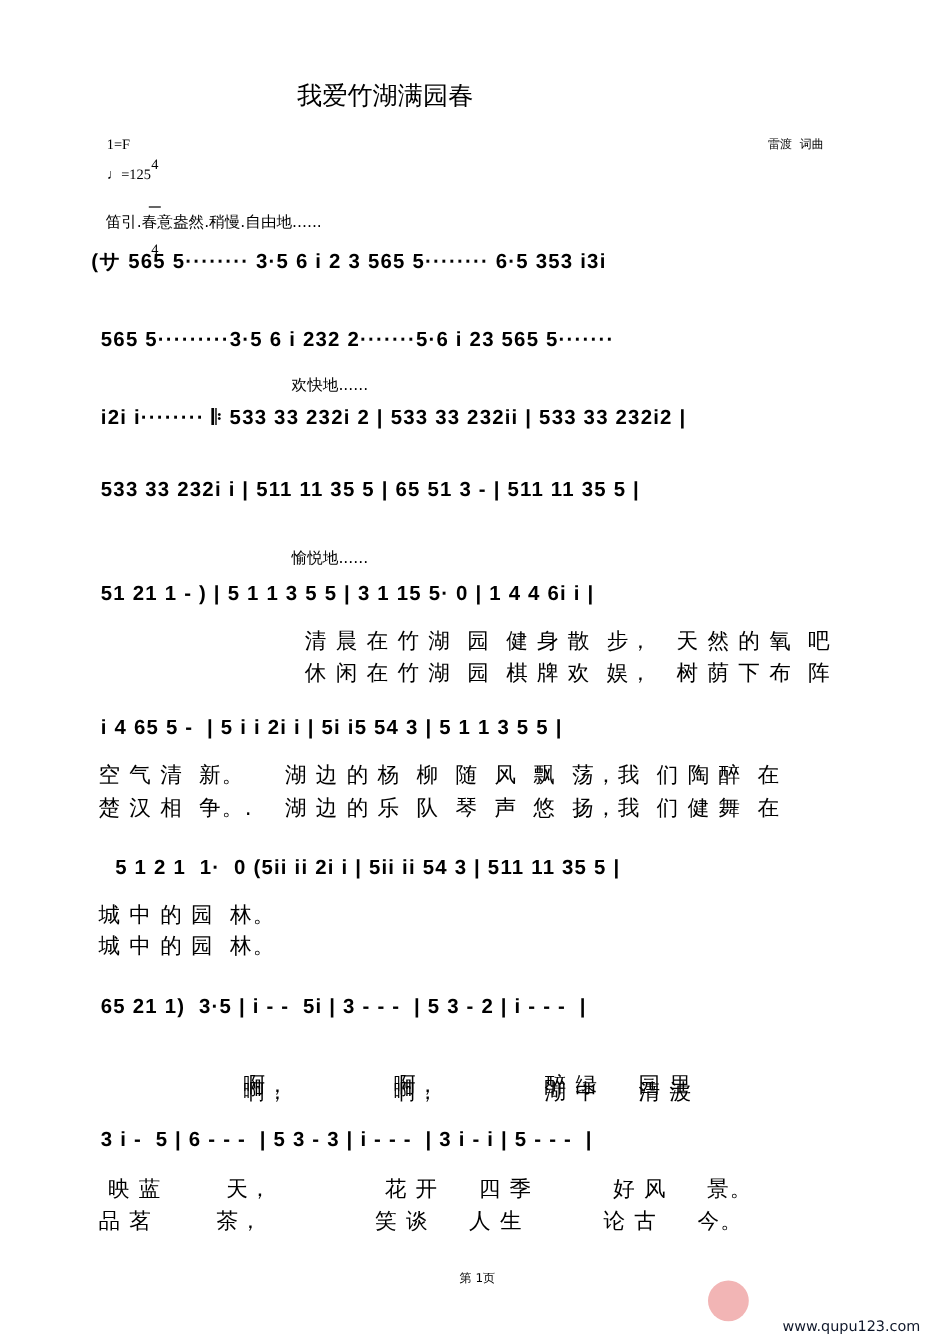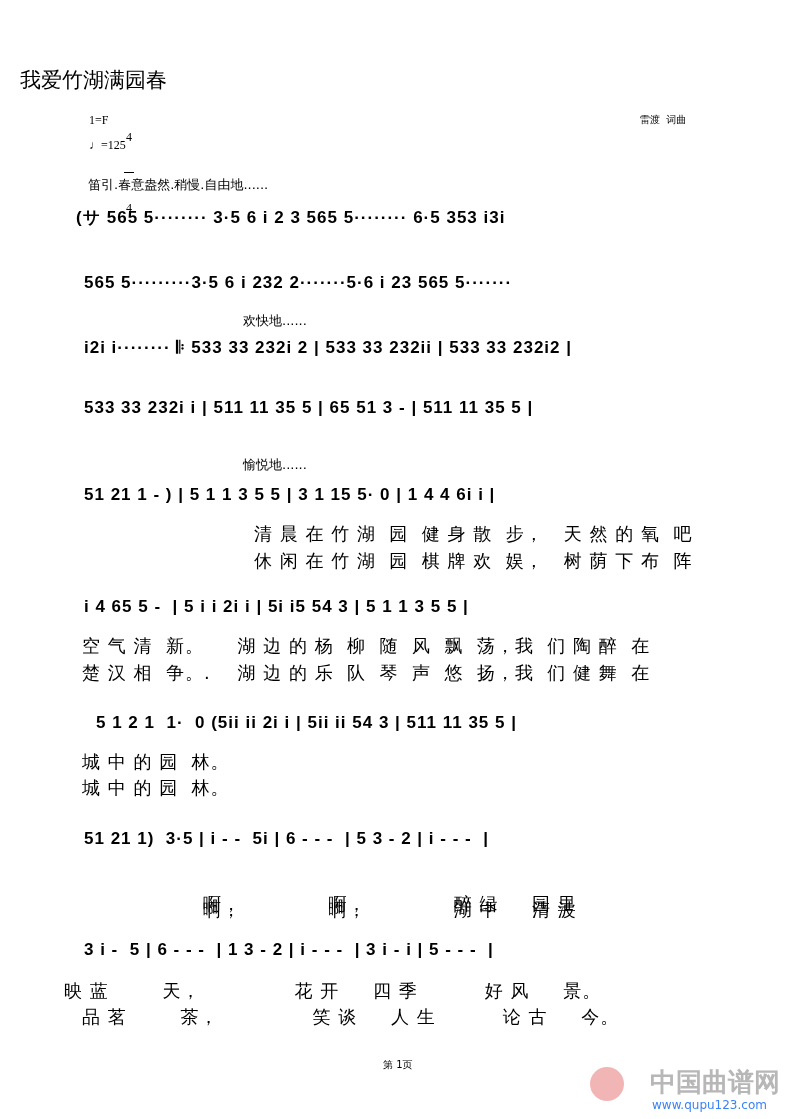--- a/index.html
+++ b/index.html
@@ -1,30 +1,30 @@
 <!DOCTYPE html>
 <html><head>
 <meta charset="utf-8">
 <style>
   html,body{margin:0;padding:0;background:#fff;}
   body{width:790px;height:1119px;position:relative;overflow:hidden;font-family:"DejaVu Sans","Liberation Sans",sans-serif;color:#000;}
   .abs{position:absolute;white-space:pre;}
-  .title{left:0;width:642px;top:66px;text-align:left;font-size:21px;margin-left:20px;}
+  .title{left:0;width:642px;top:66px;text-align:center;font-size:21px;}
   .key{left:89px;top:113px;font-size:12px;font-family:"Liberation Serif",serif;}
   .frac{left:124px;top:102px;font-size:12px;font-family:"Liberation Serif",serif;line-height:14px;text-align:center;}
   .tempo{left:89px;top:138px;font-size:12px;font-family:"Liberation Serif",serif;}
   .author{left:640px;top:113px;font-size:10px;}
   .expr{font-size:13px;text-align:center;}
   .notes{font-family:"Liberation Sans",sans-serif;font-weight:bold;font-size:17px;letter-spacing:1px;}
   .lyric{font-size:18px;letter-spacing:1px;}
   .footer{left:383px;top:1058px;font-size:10px;}
   .wm{left:590px;top:1065px;width:195px;height:48px;}
   .wm .logo{position:absolute;left:0;top:2px;width:34px;height:34px;border-radius:50%;background:#f2b5b5;}
   .wm .t1{position:absolute;left:60px;top:0;font-size:26px;font-weight:bold;color:#b7b7b7;font-family:"DejaVu Serif",serif;}
-  .wm .t2{position:absolute;left:62px;top:33px;font-size:12px;color:#3b82f6;}
+  .wm .t2{position:absolute;left:62px;top:33px;font-size:12px;color:#0f172a;}
 </style>
 </head>
 <body>
 
 <div class="abs title">我爱竹湖满园春</div>
 <div class="abs key">1=F</div>
 <div class="abs frac">
   <div>4</div>
   <div style="border-top:1px solid #000;width:10px;margin:0 auto;"></div>
   <div>4</div>
@@ -47,27 +47,26 @@
 <div class="abs lyric" style="left:254px;top:549px;">休 闲 在 竹 湖  园  棋 牌 欢  娱，   树 荫 下 布  阵</div>
 
 <div class="abs notes" style="left:84px;top:597px;">i 4 65 5 -  | 5 i i 2i i | 5i i5 54 3 | 5 1 1 3 5 5 |</div>
 <div class="abs lyric" style="left:82px;top:634px;">空 气 清  新。     湖 边 的 杨  柳  随  风  飘  荡，我  们 陶 醉  在</div>
 <div class="abs lyric" style="left:82px;top:661px;">楚 汉 相  争。.    湖 边 的 乐  队  琴  声  悠  扬，我  们 健 舞  在</div>
 
 <div class="abs notes" style="left:84px;top:713px;margin-left:12px;">5 1 2 1  1·  0 (5ii ii 2i i | 5ii ii 54 3 | 511 11 35 5 |</div>
 <div class="abs lyric" style="left:82px;top:750px;">城 中 的 园  林。</div>
 <div class="abs lyric" style="left:82px;top:776px;">城 中 的 园  林。</div>
 
-<div class="abs notes" style="left:84px;top:829px;">51 21 1)  3·5 | i - -  5i | 6 - - -  | 5 3 - 2 | i - - -  |</div>
+<div class="abs notes" style="left:84px;top:829px;">65 21 1)  3·5 | i - -  5i | 3 - - -  | 5 3 - 2 | i - - -  |</div>
 <div class="abs lyric" style="left:203px;top:866px;margin-top:32px;">啊，             啊，             湖 中     清 波</div>
 <div class="abs lyric" style="left:203px;top:892px;">啊，             啊，             醉 绿     园 里</div>
 
-<div class="abs notes" style="left:84px;top:940px;">3 i -  5 | 6 - - -  | 1 3 - 2 | i - - -  | 3 i - i | 5 - - -  |</div>
-<div class="abs lyric" style="left:64px;top:979px;">映 蓝        天，              花 开     四 季          好 风     景。</div>
+<div class="abs notes" style="left:84px;top:940px;">3 i -  5 | 6 - - -  | 5 3 - 3 | i - - -  | 3 i - i | 5 - - -  |</div>
+<div class="abs lyric" style="left:90px;top:979px;">映 蓝        天，              花 开     四 季          好 风     景。</div>
 <div class="abs lyric" style="left:82px;top:1005px;">品 茗        茶，              笑 谈     人 生          论 古     今。</div>
 
 <div class="abs footer">第 1页</div>
 
 <div class="abs wm">
   <div class="logo"></div>
-  <div class="t1">中国曲谱网</div>
   <div class="t2">www.qupu123.com</div>
 </div>
 
 </body></html>

